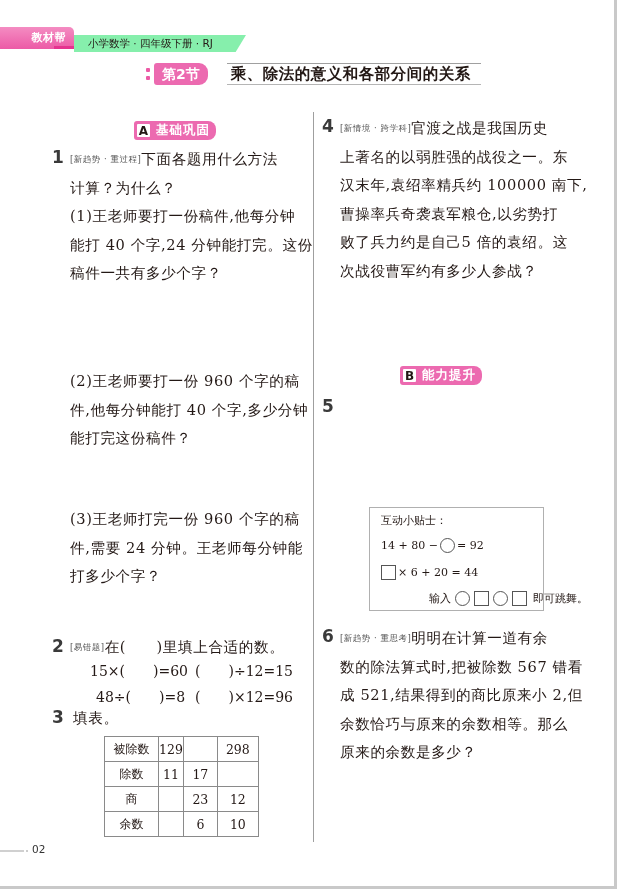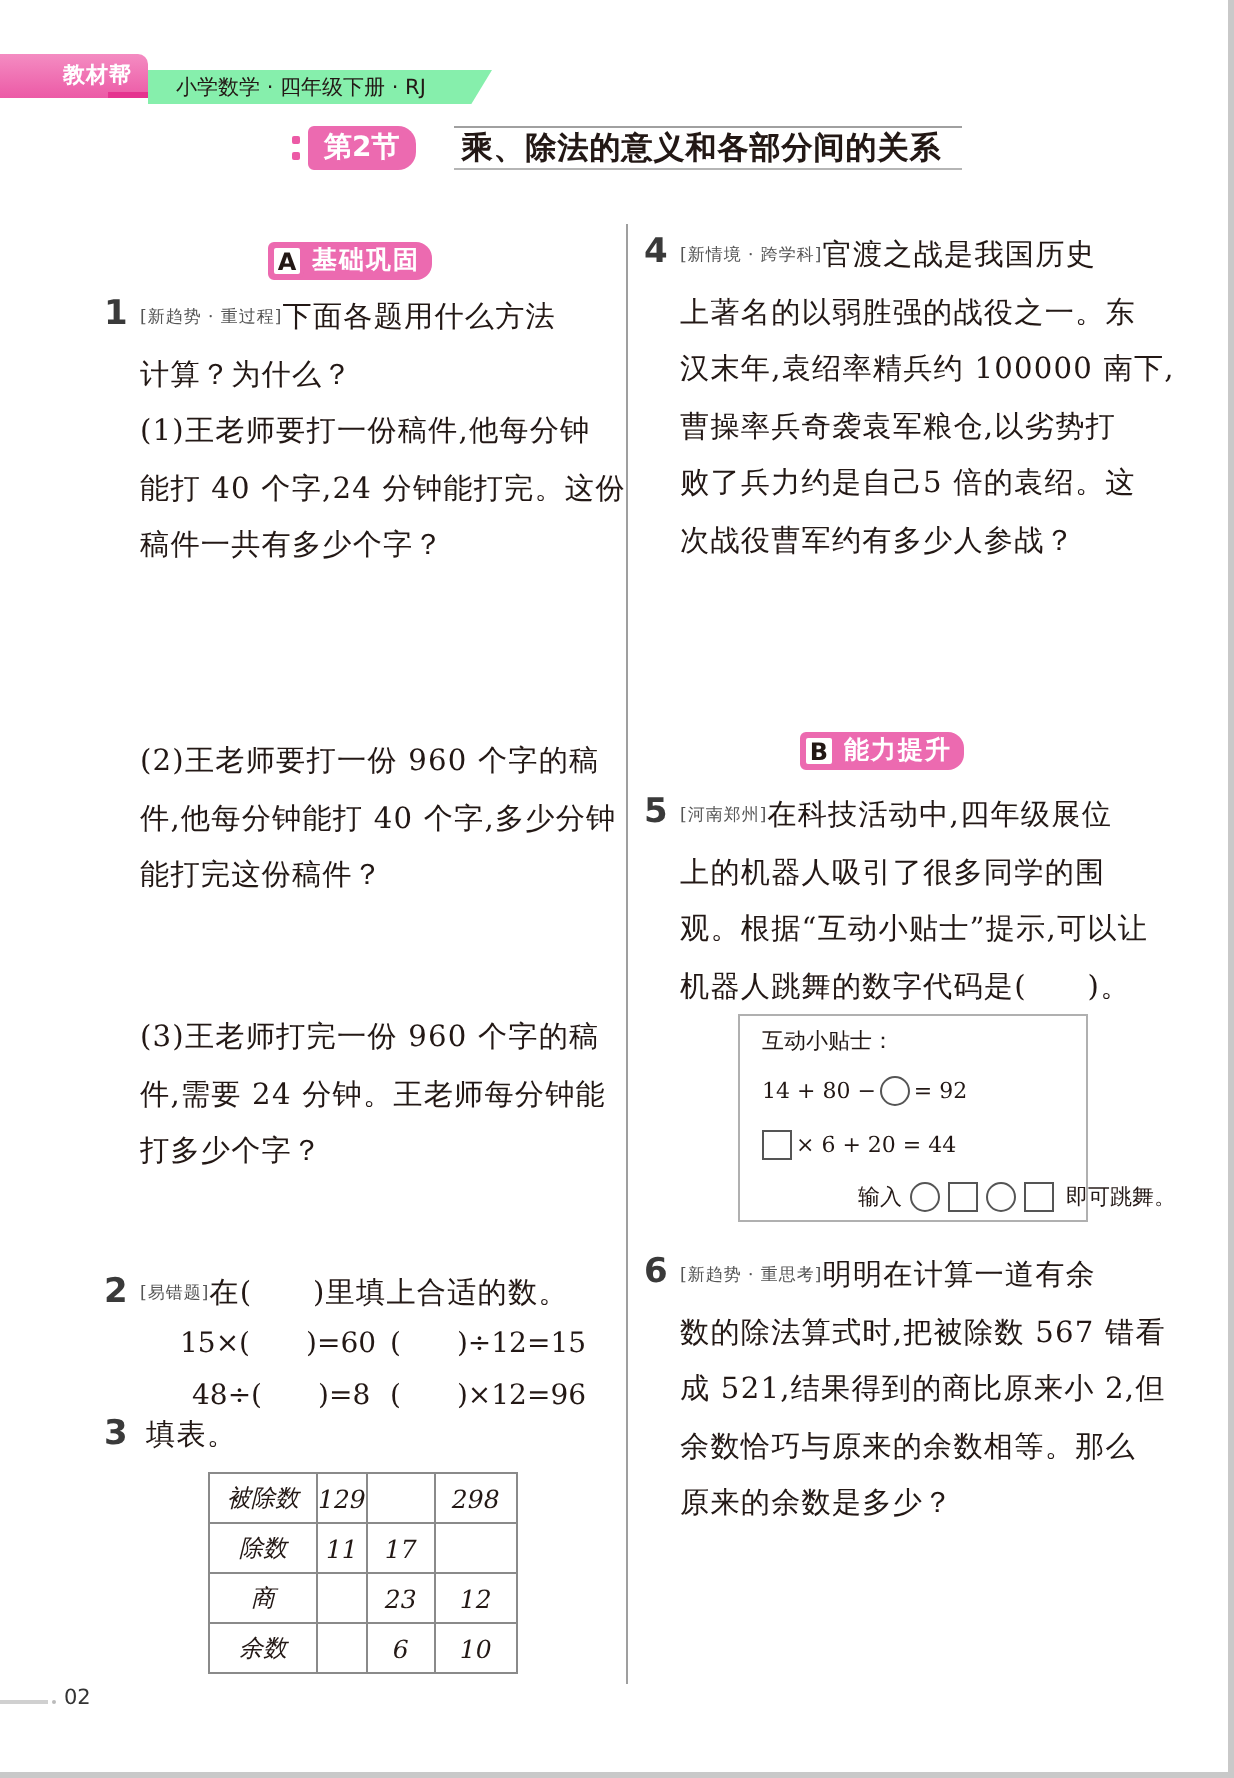--- a/index.html
+++ b/index.html
@@ -45,21 +45,21 @@
   .q-num { position: absolute; font-family: "DejaVu Sans", sans-serif; font-weight: bold; font-size: 17px; color: #3a3a3a; }
   .q-block { position: absolute; font-size: 14.6px; line-height: 28.5px; color: #231815; letter-spacing: 0.6px; }
   .tag { font-size: 8.5px; color: #555; letter-spacing: 0.5px; vertical-align: 2px; }
   .line { display: block; white-space: nowrap; }
 
   
   .eq { position: absolute; font-size: 14px; color: #231815; white-space: nowrap; }
 
   
   .fill-table { position: absolute; left: 104px; top: 736px; border-collapse: collapse; }
-  .fill-table td { border: 1px solid #8a8a8a; height: 25px; text-align: center; font-size: 12.5px; color: #231815; padding: 0; font-style: italic; }
+  .fill-table td { border: 1px solid #8a8a8a; height: 25px; text-align: center; font-size: 12.5px; color: #231815; padding: 0; }
   .fill-table td.hdr { width: 54px; font-family: "DejaVu Sans", sans-serif; font-size: 12px; }
   .fill-table td.cell { width: 16px; }
   .fill-table td.cell.w2 { width: 34px; }
   .fill-table td.cell.w3 { width: 41px; }
 
   
   .tips-box { position: absolute; left: 369px; top: 507px; width: 175px; height: 104px; border: 1px solid #b0b0b0; }
   .tips-line { position: absolute; left: 11px; font-size: 11px; color: #231815; white-space: nowrap; display: flex; align-items: center; }
   .circle { display: inline-block; width: 15px; height: 15px; border: 1px solid #555; border-radius: 50%; margin: 0 2px; }
   .square { display: inline-block; width: 15px; height: 15px; border: 1px solid #555; margin: 0 2px; }
@@ -169,26 +169,20 @@
     <span class="line">败了兵力约是自己5 倍的袁绍。这</span>
     <span class="line">次战役曹军约有多少人参战？</span>
   </div>
 
   <div class="section-badge" style="left:400px; top:366px;">
     <span class="section-letter">B</span>
     <span class="section-text">能力提升</span>
   </div>
 
   <div class="q-num" style="left:322px; top:396px;">5</div>
-  <div class="q-block" style="left:340px; top:394px; width:270px;">
-    <span class="line"><span class="tag">[河南郑州]</span><span>在科技活动中,四年级展位</span></span>
-    <span class="line">上的机器人吸引了很多同学的围</span>
-    <span class="line">观。根据“互动小贴士”提示,可以让</span>
-    <span class="line">机器人跳舞的数字代码是(　　)。</span>
-  </div>
 
   <div class="tips-box">
     <div class="tips-line" style="top:5px;">互动小贴士：</div>
     <div class="tips-line" style="top:30px;">
       <span>14 + 80 −</span>
       <span class="circle"></span>
       <span>= 92</span>
     </div>
     <div class="tips-line" style="top:57px;">
       <span class="square" style="margin-left:0;"></span>

